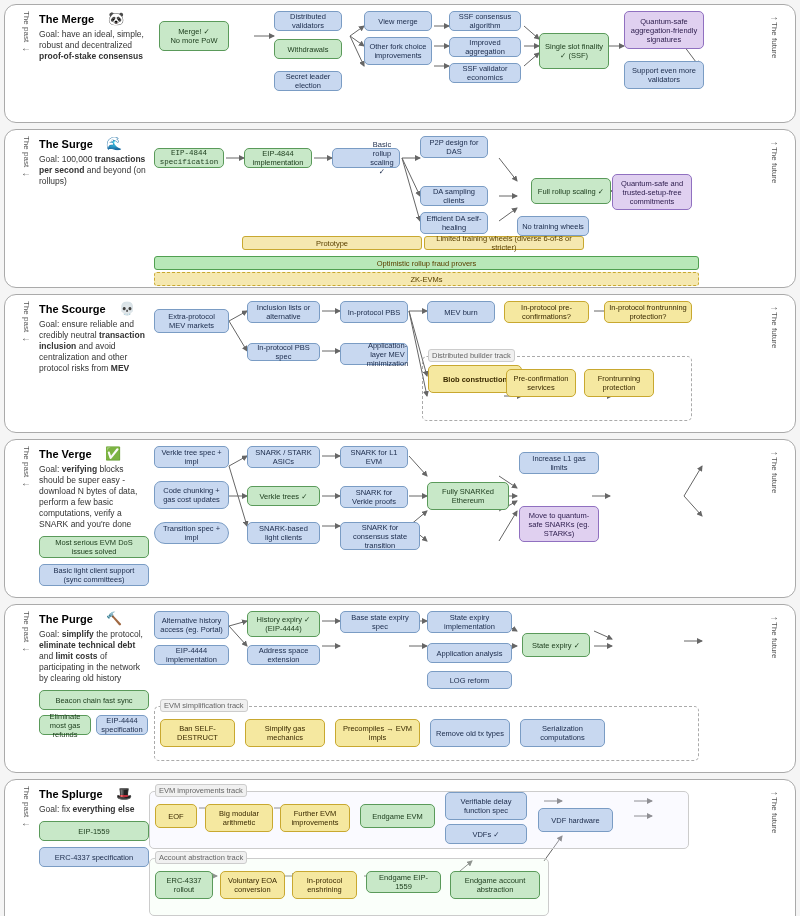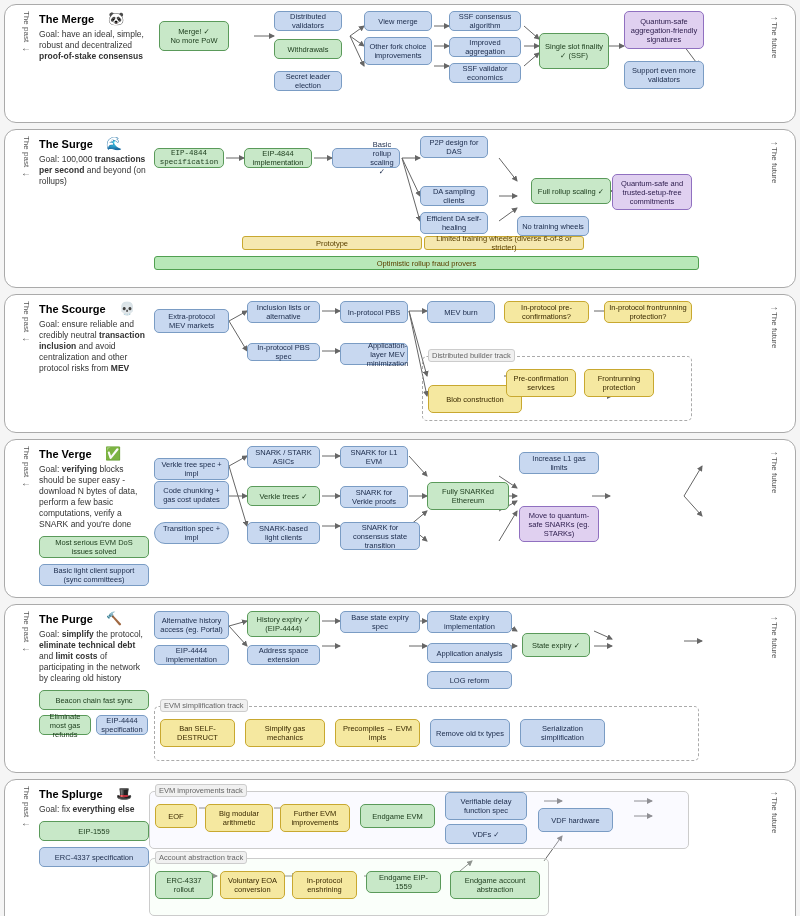--- a/index.html
+++ b/index.html
@@ -298,20 +298,21 @@
       <div class="node node-purple small-label" style="left:458px;top:38px;width:80px;height:36px;">Quantum-safe and trusted-setup-free commitments</div>
 
       <div class="node node-blue small-label" style="left:363px;top:80px;width:72px;height:20px;">No training wheels</div>
 
       <div class="proto-bar" style="left:88px;top:100px;width:180px;height:14px;">Prototype</div>
 
       <div class="proto-bar" style="left:270px;top:100px;width:160px;height:14px;">Limited training wheels (diverse 6-of-8 or stricter)</div>
 
       <div class="proto-bar green-bar" style="left:0px;top:120px;width:545px;height:14px;">Optimistic rollup fraud provers</div>
 
+      <div class="proto-bar" style="left:0px;top:136px;width:545px;height:14px;border-style:dashed;">ZK-EVMs</div>
     </div>
 
     <div class="side-labels">
       <span class="arrow-right">→</span>
       <span class="side-label">The future</span>
     </div>
   </div>
 
   <div class="section section-scourge">
     <div class="side-labels">
@@ -363,21 +364,21 @@
 
       <div class="node node-blue small-label" style="left:273px;top:0px;width:68px;height:22px;">MEV burn</div>
 
       <div class="node node-yellow small-label" style="left:350px;top:0px;width:85px;height:22px;">In-protocol pre-confirmations?</div>
 
       <div class="node node-yellow small-label" style="left:450px;top:0px;width:88px;height:22px;">In-protocol frontrunning protection?</div>
 
       <div style="position:absolute; left:268px; top:55px; width:270px; height:65px; border:1px dashed #aaa; border-radius:5px;">
         <div class="track-label" style="left:5px;top:-8px;">Distributed builder track</div>
 
-        <div class="node node-yellow small-label" style="left:5px;top:28px;width:94px;height:28px;">Blob construction</div>
+        <div class="node node-yellow small-label" style="left:5px;top:8px;width:94px;height:28px;font-weight:bold;">Blob construction</div>
 
         <div class="node node-yellow small-label" style="left:83px;top:12px;width:70px;height:28px;">Pre-confirmation services</div>
 
         <div class="node node-yellow small-label" style="left:161px;top:12px;width:70px;height:28px;">Frontrunning protection</div>
       </div>
     </div>
 
     <div class="side-labels">
       <span class="arrow-right">→</span>
       <span class="side-label">The future</span>
@@ -423,27 +424,27 @@
         <line x1="255" y1="80" x2="273" y2="95" stroke="#666" stroke-width="1" marker-end="url(#ah4)"></line>
         <line x1="345" y1="50" x2="363" y2="50" stroke="#666" stroke-width="1" marker-end="url(#ah4)"></line>
         <line x1="345" y1="30" x2="363" y2="42" stroke="#666" stroke-width="1" marker-end="url(#ah4)"></line>
         <line x1="345" y1="65" x2="363" y2="55" stroke="#666" stroke-width="1" marker-end="url(#ah4)"></line>
         <line x1="345" y1="95" x2="363" y2="65" stroke="#666" stroke-width="1" marker-end="url(#ah4)"></line>
         <line x1="438" y1="50" x2="456" y2="50" stroke="#666" stroke-width="1" marker-end="url(#ah4)"></line>
         <line x1="530" y1="50" x2="548" y2="20" stroke="#666" stroke-width="1" marker-end="url(#ah4)"></line>
         <line x1="530" y1="50" x2="548" y2="70" stroke="#666" stroke-width="1" marker-end="url(#ah4)"></line>
       </svg>
 
-      <div class="node node-blue small-label" style="left:0px;top:0px;width:75px;height:22px;margin-top:12px;">Verkle tree spec + impl</div>
+      <div class="node node-blue small-label" style="left:0px;top:0px;width:75px;height:22px;">Verkle tree spec + impl</div>
 
       <div class="node node-blue small-label" style="left:93px;top:0px;width:73px;height:22px;">SNARK / STARK ASICs</div>
 
       <div class="node node-blue small-label" style="left:186px;top:0px;width:68px;height:22px;">SNARK for L1 EVM</div>
 
-      <div class="node node-blue small-label" style="left:0px;top:35px;width:75px;height:28px;">Code chunking + gas cost updates</div>
+      <div class="node node-blue small-label" style="left:0px;top:35px;width:75px;height:28px;border-radius:7px;">Code chunking + gas cost updates</div>
 
       <div class="node node-green small-label" style="left:93px;top:40px;width:73px;height:20px;">Verkle trees ✓</div>
 
       <div class="node node-blue small-label" style="left:186px;top:40px;width:68px;height:22px;">SNARK for Verkle proofs</div>
 
       <div class="node node-blue small-label" style="left:0px;top:76px;width:75px;height:22px;border-radius:11px;">Transition spec + impl</div>
 
       <div class="node node-blue small-label" style="left:93px;top:76px;width:73px;height:22px;">SNARK-based light clients</div>
 
       <div class="node node-blue small-label" style="left:186px;top:76px;width:80px;height:28px;">SNARK for consensus state transition</div>
@@ -519,21 +520,21 @@
       <div class="node node-green small-label" style="left:368px;top:22px;width:68px;height:24px;">State expiry ✓</div>
 
       <div class="node node-blue small-label" style="left:273px;top:60px;width:85px;height:18px;">LOG reform</div>
 
       <div style="position:absolute; left:0px; top:95px; width:545px; height:55px; border:1px dashed #aaa; border-radius:5px;">
         <div class="track-label" style="left:5px;top:-8px;">EVM simplification track</div>
         <div class="node node-yellow small-label" style="left:5px;top:12px;width:75px;height:28px;">Ban SELF-DESTRUCT</div>
         <div class="node node-yellow small-label" style="left:90px;top:12px;width:80px;height:28px;">Simplify gas mechanics</div>
         <div class="node node-yellow small-label" style="left:180px;top:12px;width:85px;height:28px;">Precompiles → EVM impls</div>
         <div class="node node-blue small-label" style="left:275px;top:12px;width:80px;height:28px;">Remove old tx types</div>
-        <div class="node node-blue small-label" style="left:365px;top:12px;width:85px;height:28px;">Serialization simplification</div>
+        <div class="node node-blue small-label" style="left:365px;top:12px;width:85px;height:28px;">Serialization computations</div>
       </div>
     </div>
 
     <div class="side-labels">
       <span class="arrow-right">→</span>
       <span class="side-label">The future</span>
     </div>
   </div>
 
   <div class="section section-splurge">

